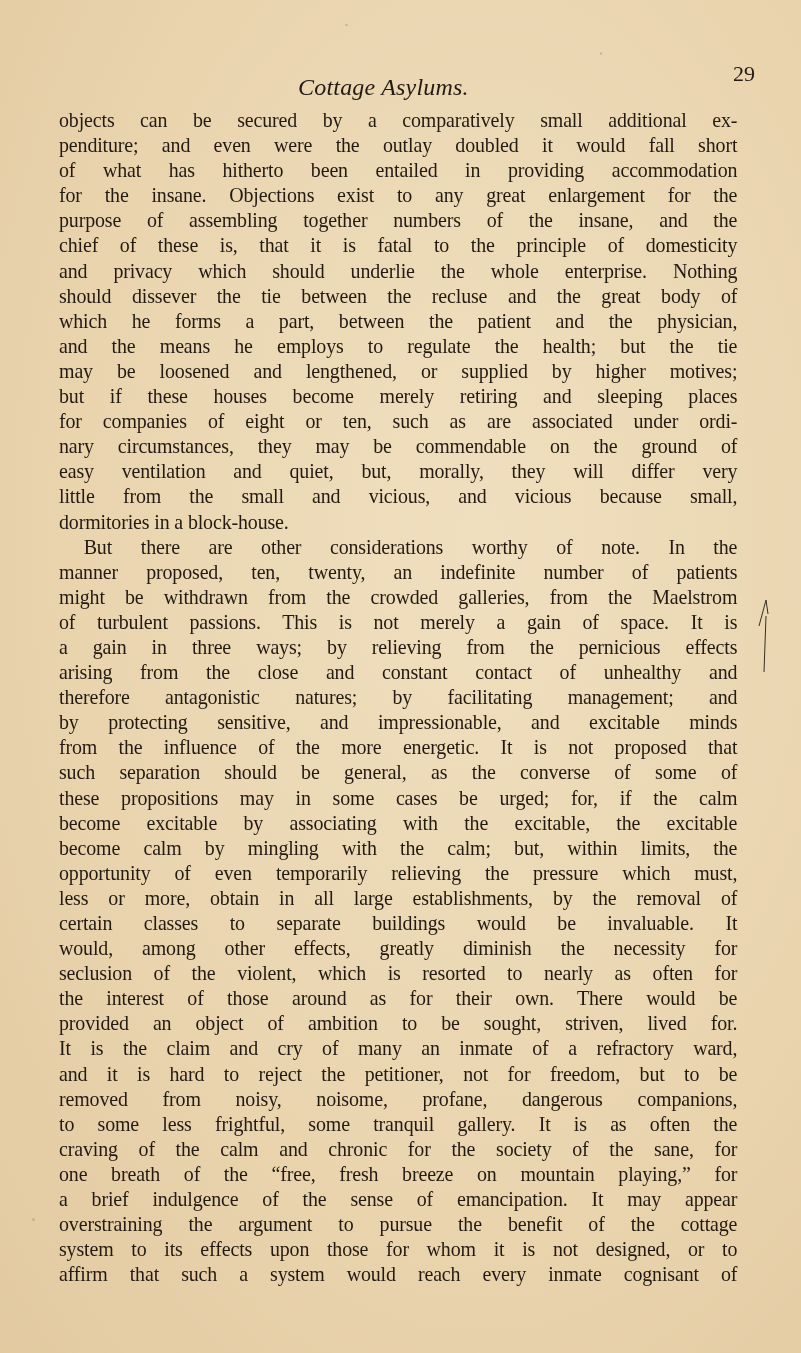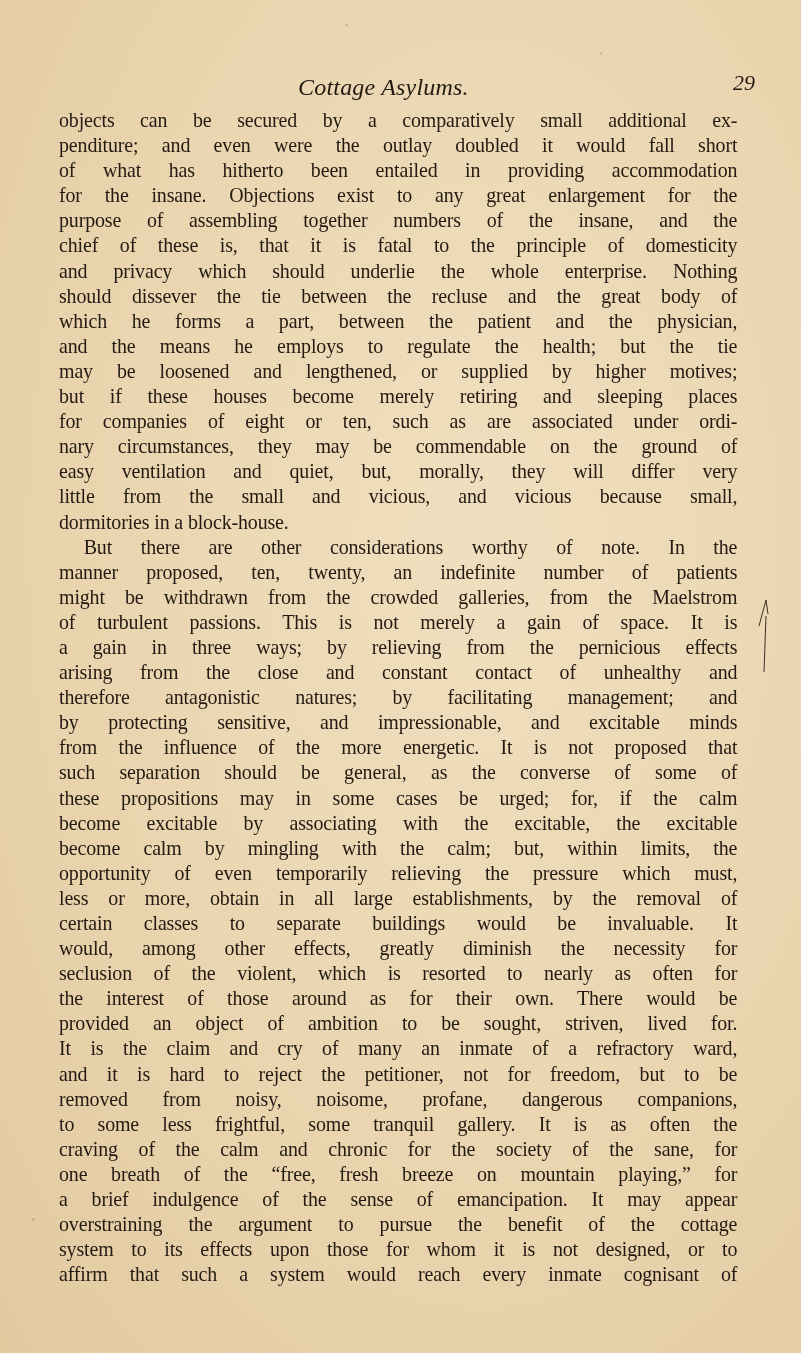--- a/index.html
+++ b/index.html
@@ -33,24 +33,23 @@
       left: 0;
       top: 16px;
       font-family: Liberation Serif, serif;
       font-style: italic;
       font-size: 24px;
       letter-spacing: 0.2px;
     }
     .page-number {
       position: absolute;
       left: 435px;
-      top: 12px;
+      top: 3px;
       font-family: "Liberation Serif", serif;
       font-size: 22px;
-      font-style: italic;
     }
     .body-text {
       position: absolute;
       left: 59px;
       top: 108px;
       width: 678px;
     }
     .line {
       display: block;
       height: 25.1px;

